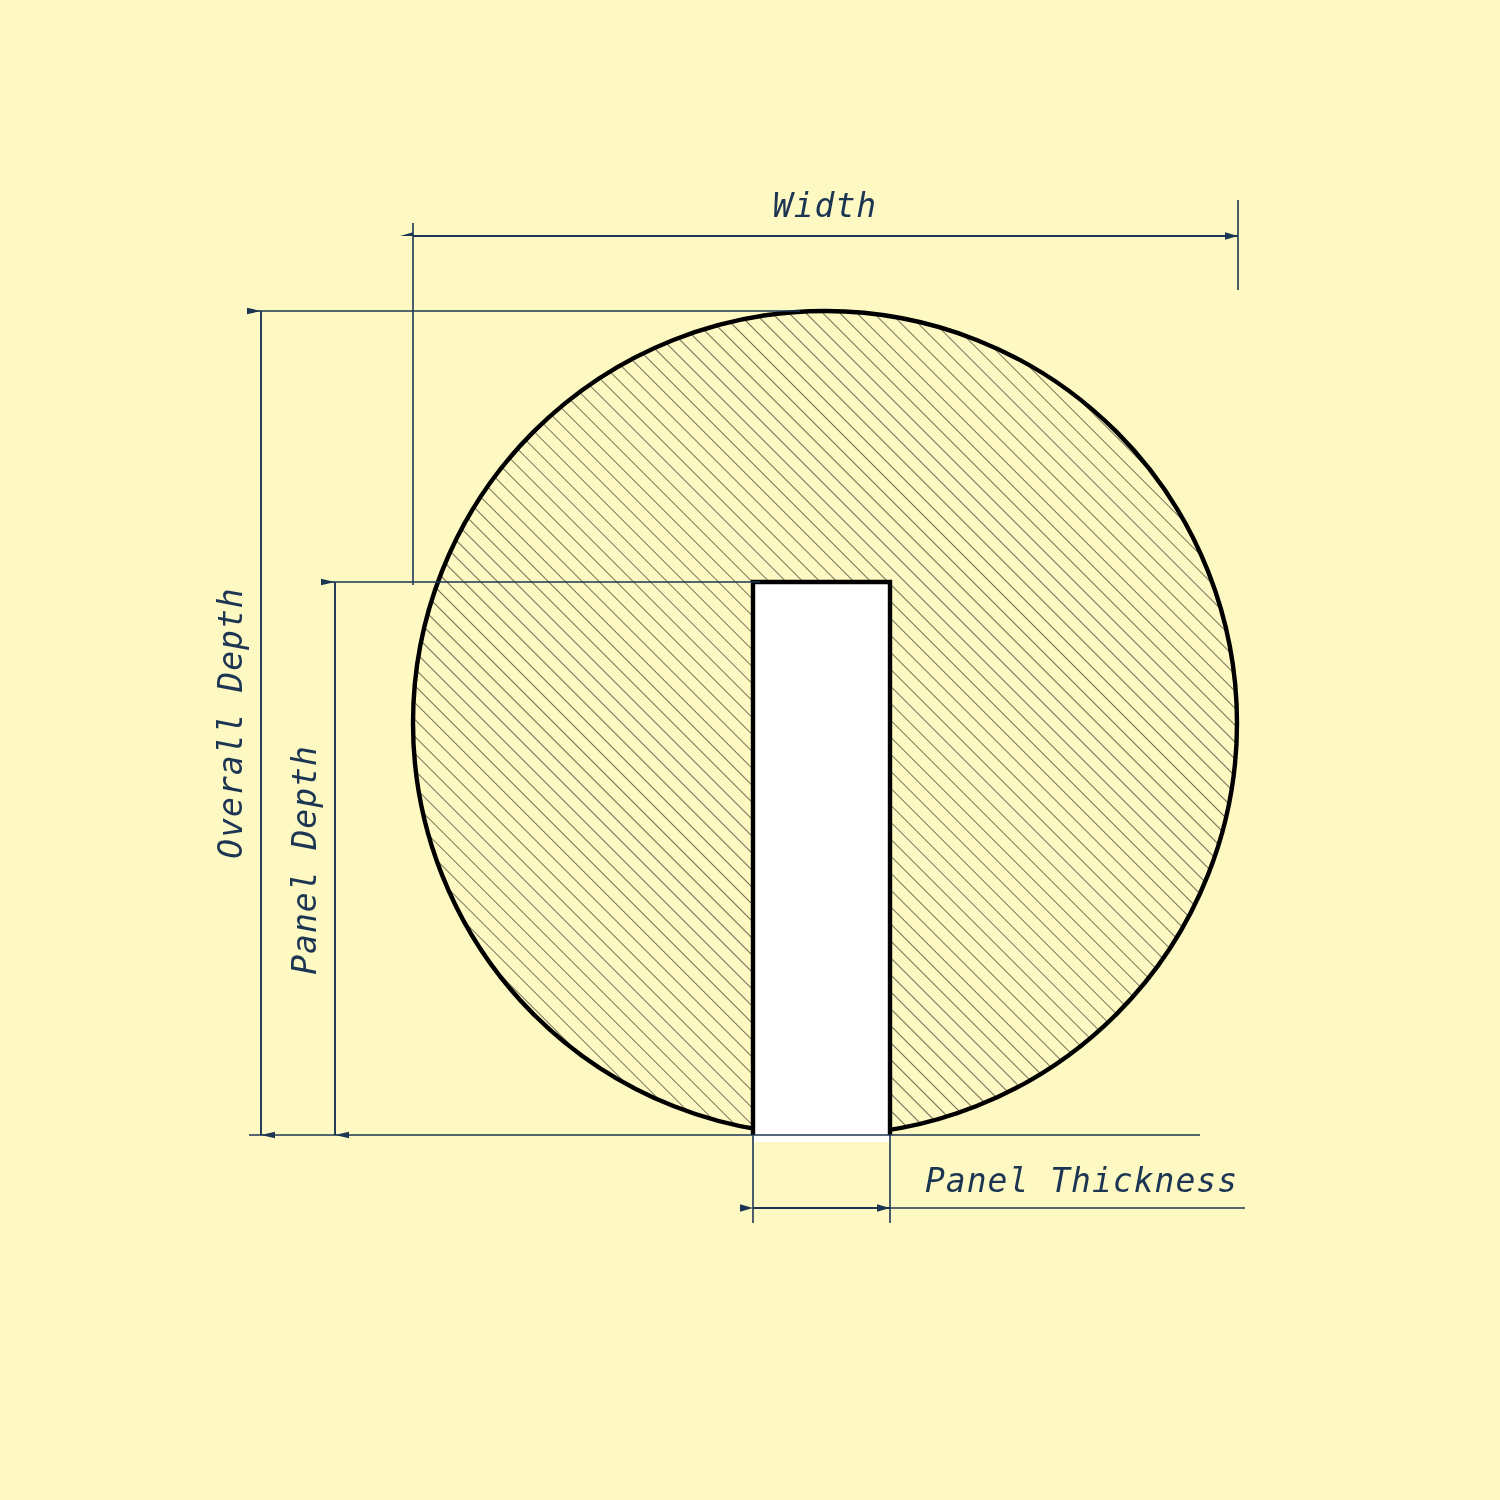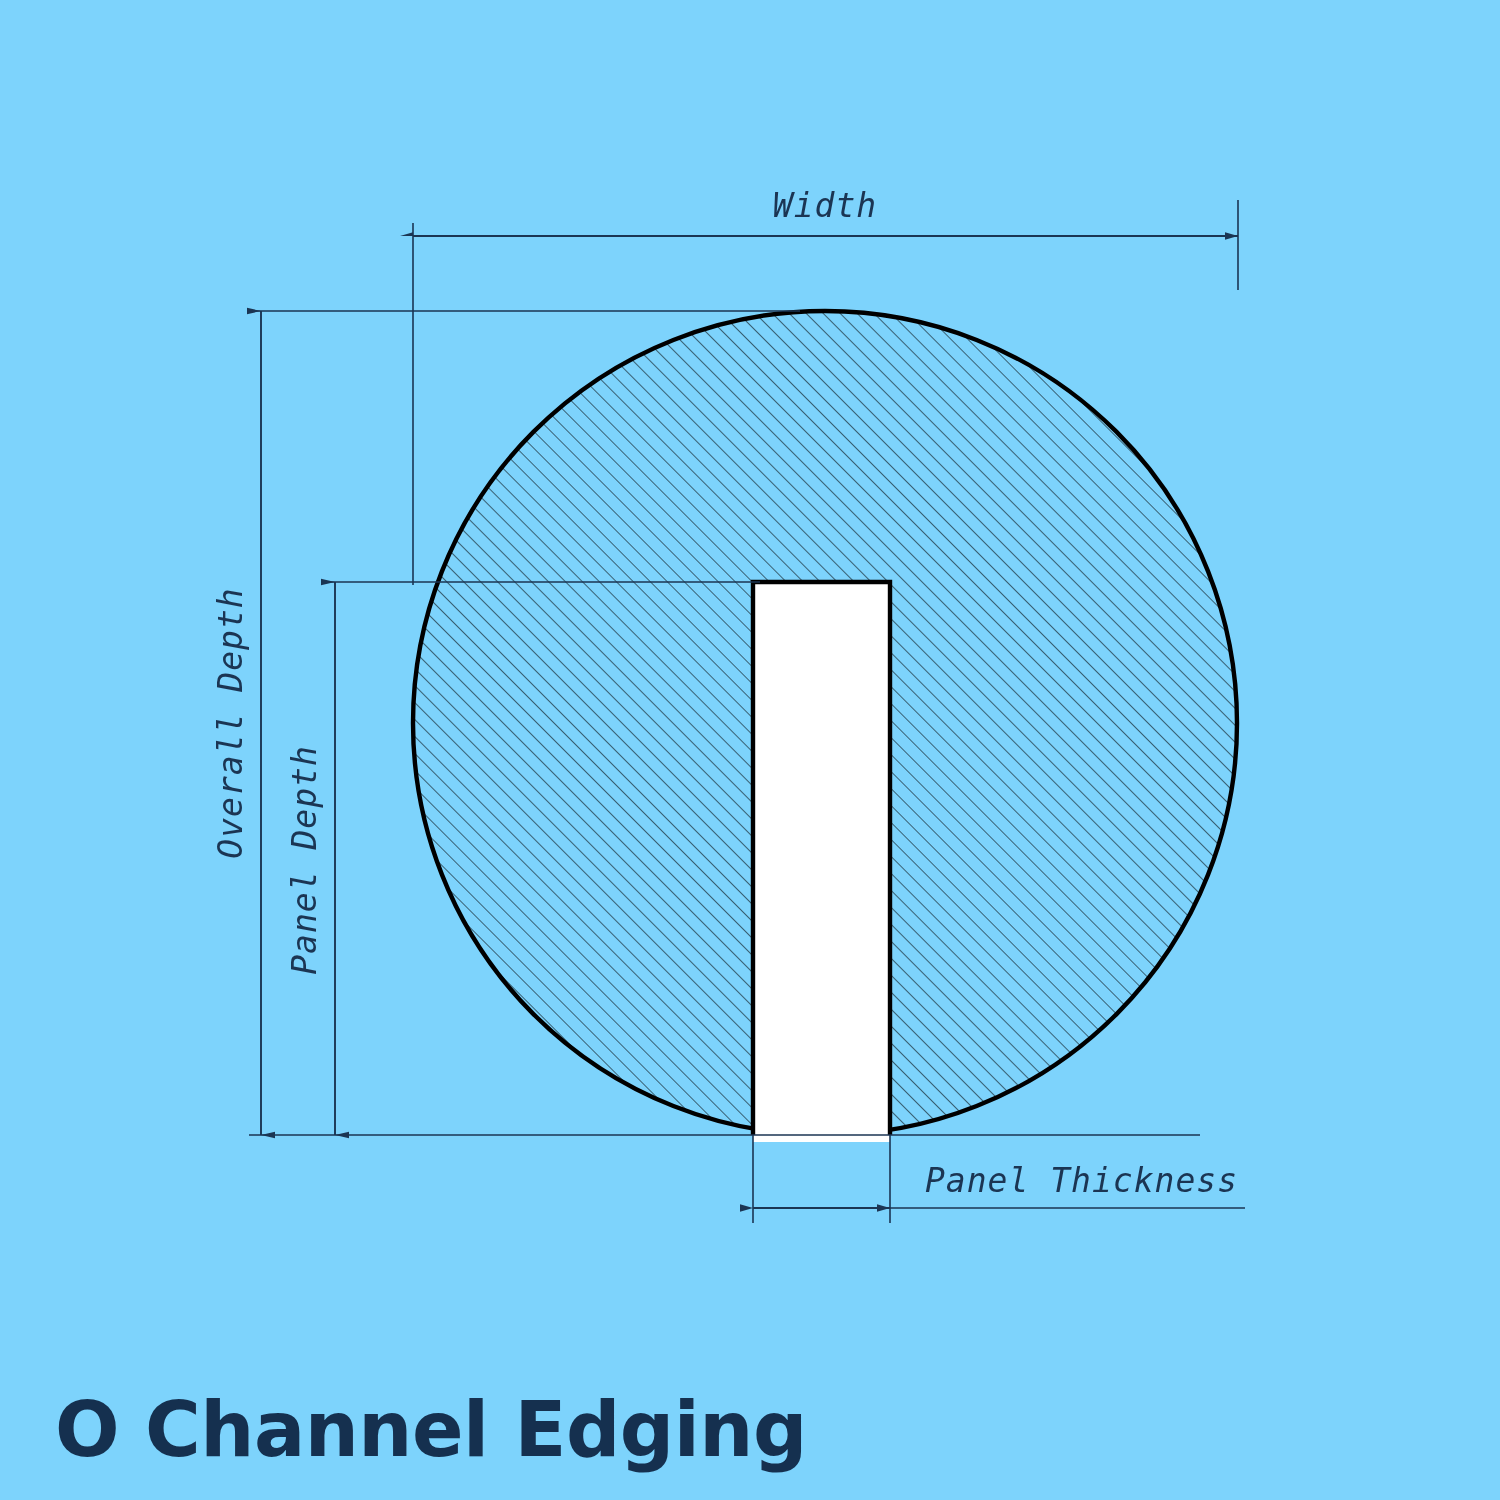--- a/index.html
+++ b/index.html
@@ -4,21 +4,21 @@
 <style>
   html, body {
     margin: 0;
     padding: 0;
     background: #ffffff;
   }
   #page {
     position: relative;
     width: 1500px;
     height: 1500px;
-    background: #7dd3fc;
+    background: #fef9c3;
     overflow: hidden;
     font-family: "DejaVu Sans", sans-serif;
   }
   #drawing {
     position: absolute;
     left: 0;
     top: 0;
     width: 1500px;
     height: 1500px;
   }
@@ -108,15 +108,14 @@
 
     <text class="dim-label" x="825" y="217" text-anchor="middle">Width</text>
 
     <text class="dim-label" x="0" y="0" text-anchor="middle" transform="translate(242,723) rotate(-90)">Overall Depth</text>
 
     <text class="dim-label" x="0" y="0" text-anchor="middle" transform="translate(316,860) rotate(-90)">Panel Depth</text>
 
     <text class="dim-label" x="925" y="1192" text-anchor="start">Panel Thickness</text>
   </svg>
 
-  <div class="title-text">O Channel Edging</div>
 
 </div>
 
 </body></html>

